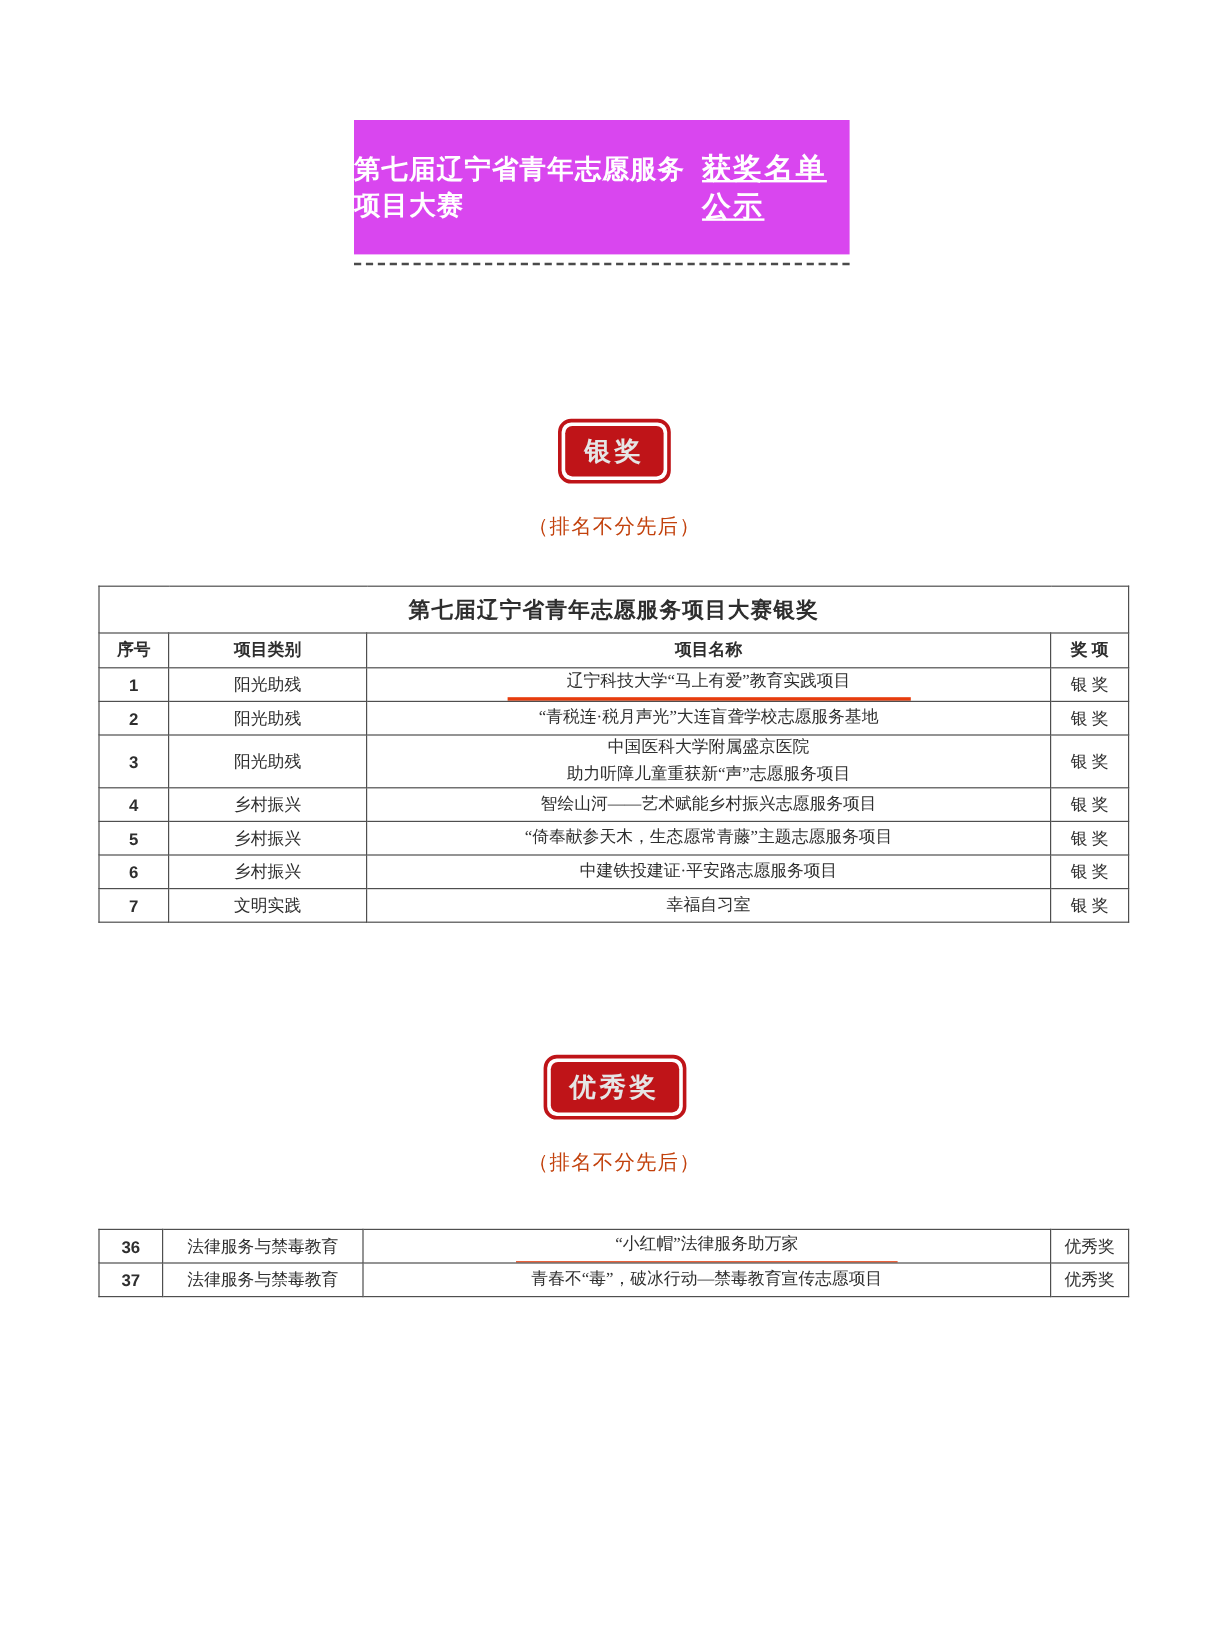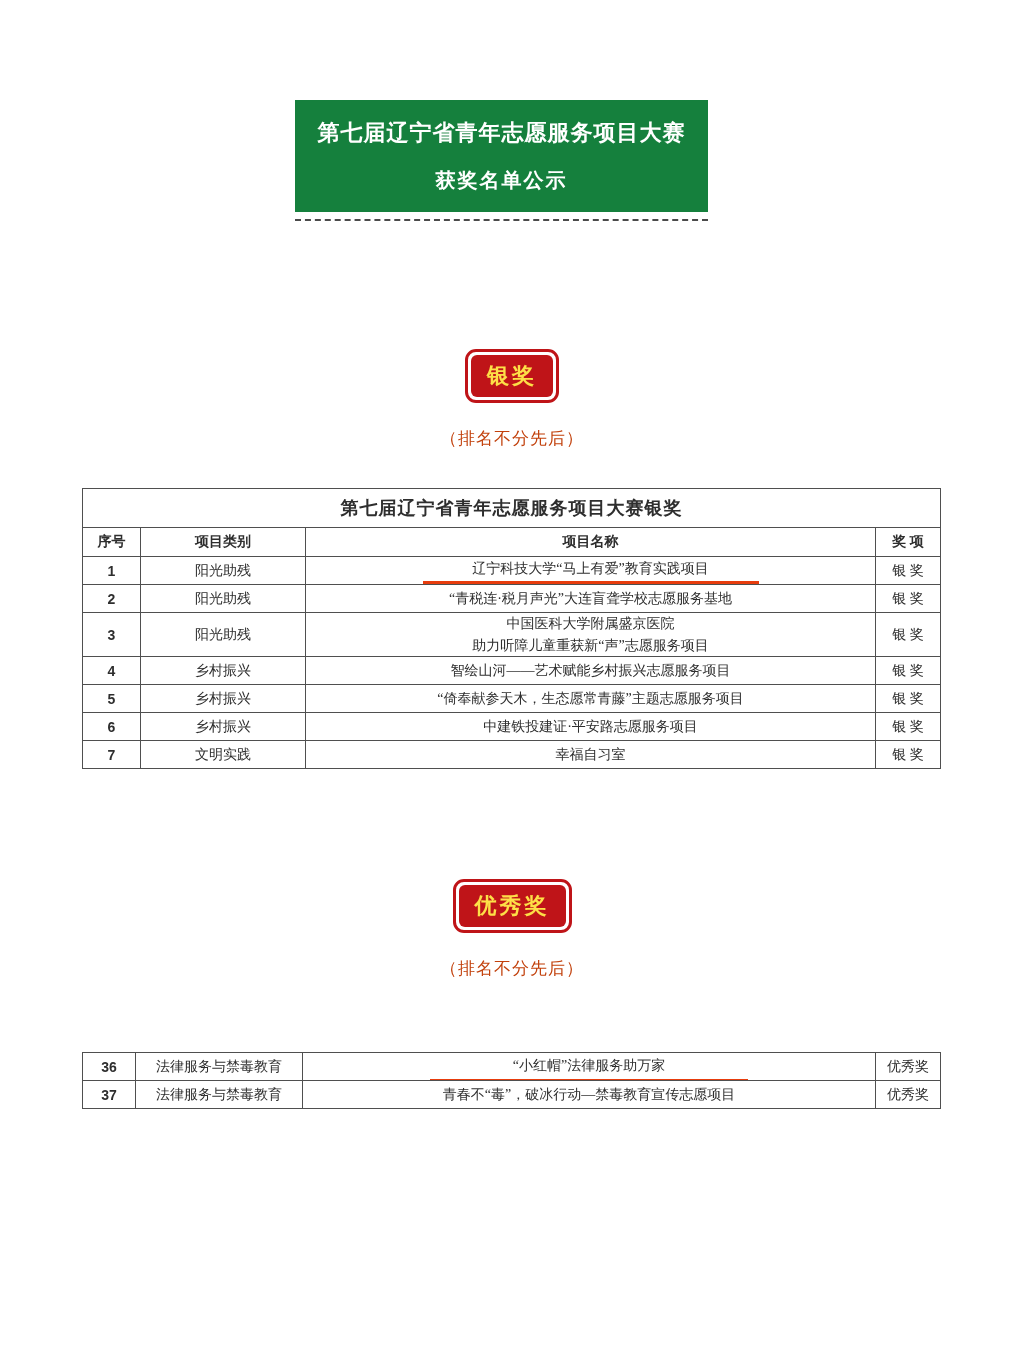--- a/index.html
+++ b/index.html
@@ -11,31 +11,30 @@
     font-family: "Liberation Serif", "DejaVu Serif", serif;
     color: #2e2e2e;
     overflow: hidden;
   }
 
   
   .banner {
     margin: 100px 0 0 295px;
     width: 413px;
     height: 112px;
-    background: #15803d;
+    background: #d946ef;
     color: #ffffff;
     display: flex;
-    flex-direction: column;
     justify-content: space-evenly;
     align-items: center;
     font-family: "Liberation Sans", "DejaVu Sans", sans-serif;
     font-weight: bold;
   }
   .banner .line1 { font-size: 22px; letter-spacing: 1px; }
-  .banner .line2 { font-size: 20px; letter-spacing: 2px; }
+  .banner .line2 { font-size: 24px; letter-spacing: 2px; text-decoration: underline; }
 
   .dashed {
     margin: 7px 0 0 295px;
     width: 413px;
     border-top: 2px dashed #4a4a4a;
     height: 0;
   }
 
   
   .badge-row { text-align: center; }
@@ -43,21 +42,21 @@
   .badge-row.second { margin-top: 110px; }
   .badge-outer {
     display: inline-block;
     border: 3px solid #bf1418;
     border-radius: 11px;
     padding: 3px;
     background: #ffffff;
   }
   .badge-inner {
     background: #bf1418;
-    color: #fde047;
+    color: #e5e5e5;
     border-radius: 6px;
     padding: 6px 16px;
     font-size: 22px;
     font-weight: bold;
     letter-spacing: 3px;
     font-family: "Liberation Sans", "DejaVu Sans", sans-serif;
   }
 
   .note {
     margin-top: 24px;
@@ -69,21 +68,21 @@
   }
 
   
   table.award-table {
     border-collapse: collapse;
     table-layout: fixed;
     margin-left: 82px;
     width: 858px;
   }
   table.award-table.first { margin-top: 38px; }
-  table.award-table.second { margin-top: 72px; }
+  table.award-table.second { margin-top: 44px; }
   .award-table td {
     border: 1px solid #4f4f4f;
     text-align: center;
     vertical-align: middle;
     font-size: 14px;
     padding: 0 4px;
     height: 27px;
     overflow: hidden;
   }
   .award-table .title-cell {

